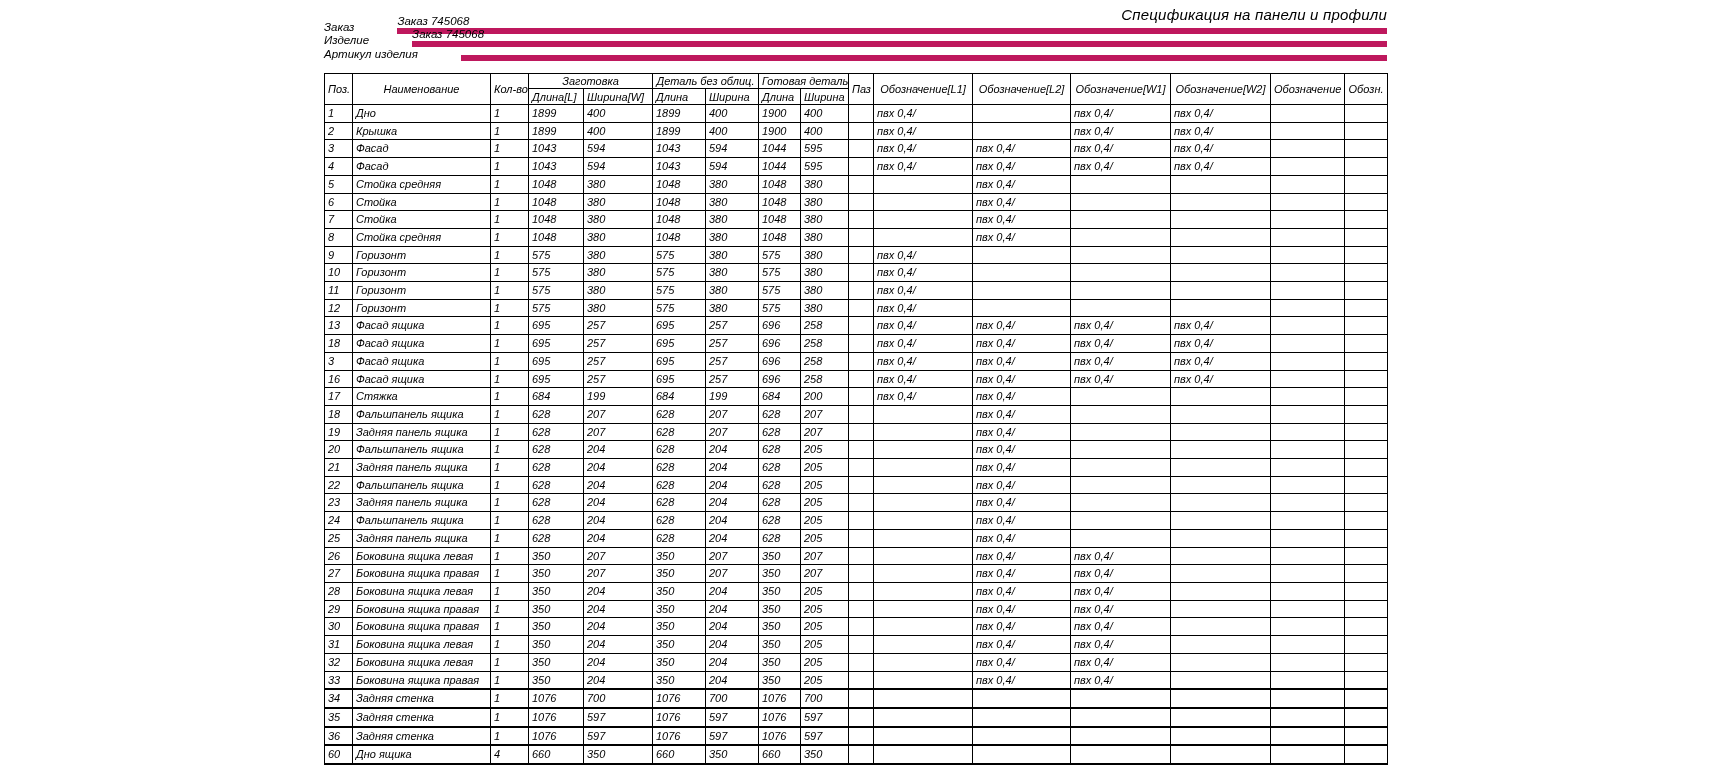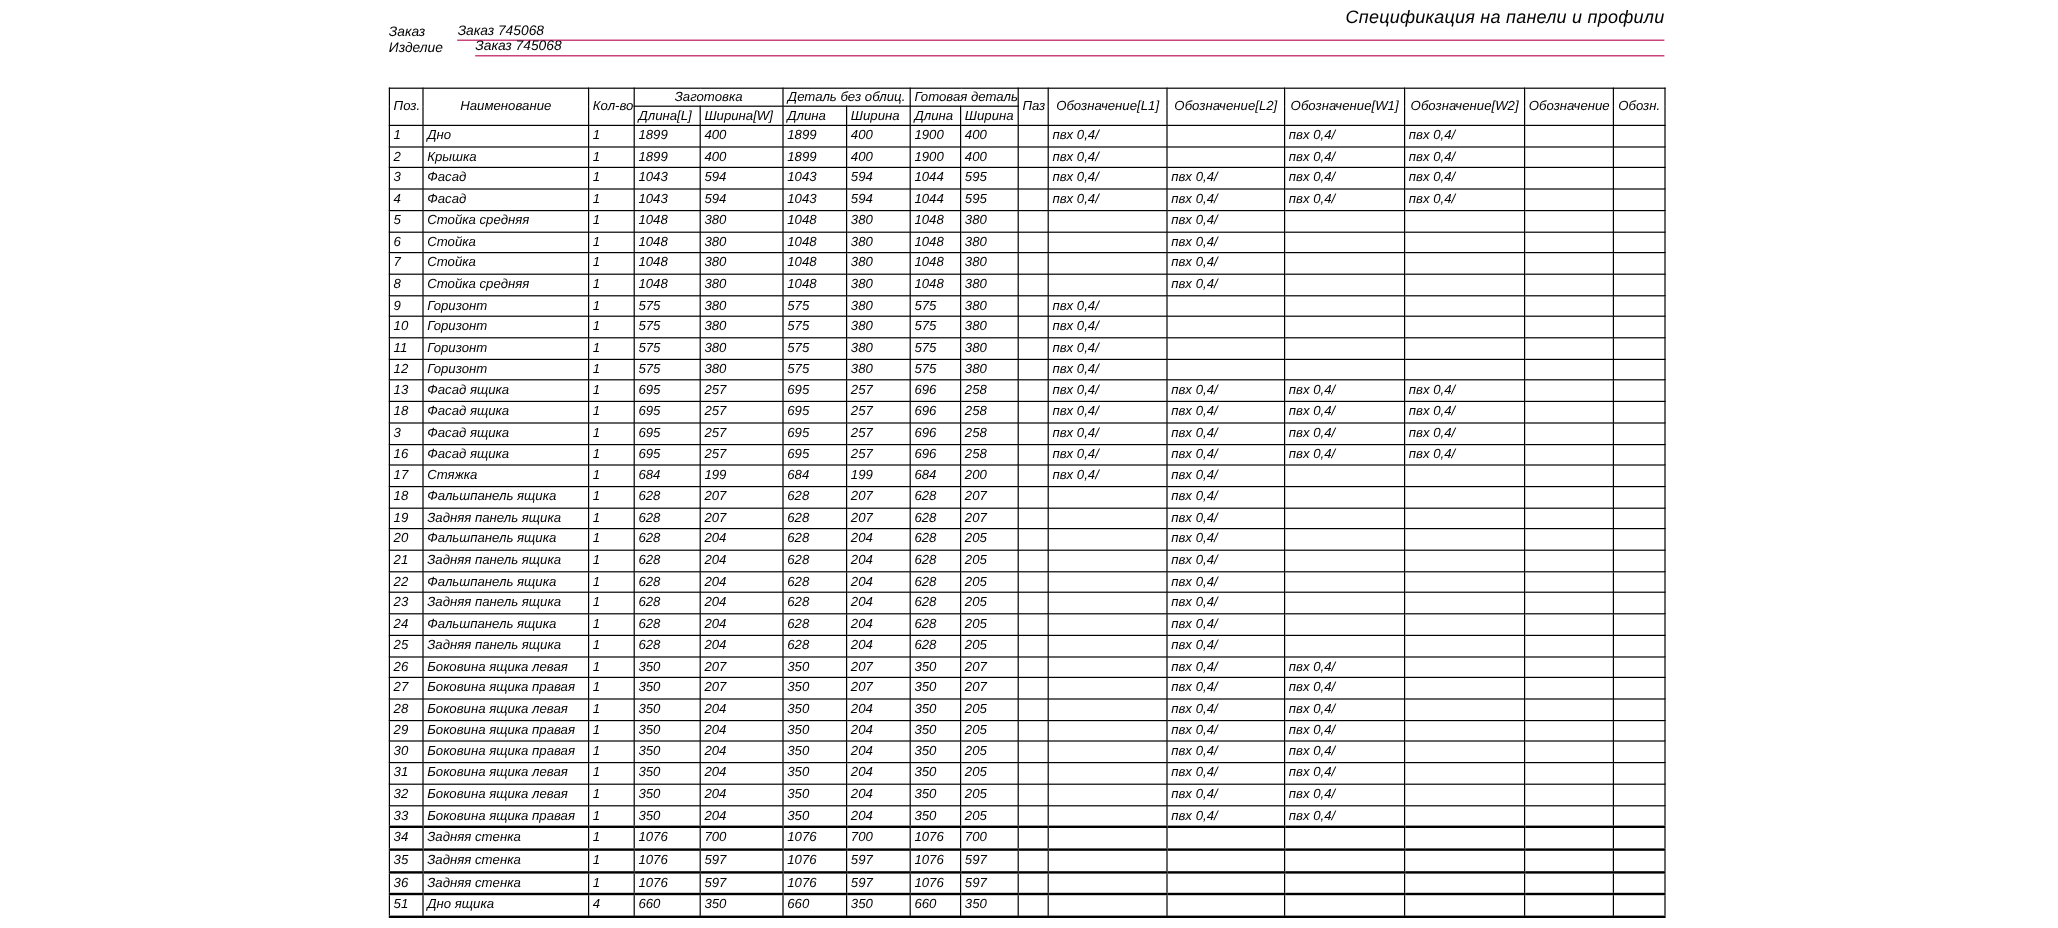--- a/index.html
+++ b/index.html
@@ -38,23 +38,24 @@
     font-size: 11.5px;
     line-height: 13px;
     gap: 20px;
   }
   .meta-label {
     white-space: pre;
     padding-right: 7px;
   }
   .meta-value {
     flex: 1;
-    border-bottom: 1px solid #be185d;
+    border-bottom: 6px solid #be185d;
     white-space: pre;
     min-height: 13px;
+    margin-left: 16px;
   }
   table.spec {
     position: absolute;
     left: 324px;
     top: 73px;
     width: 1063px;
     border-collapse: collapse;
     table-layout: fixed;
     border: 1px solid #000;
     border-bottom: 2px solid #000;
@@ -85,20 +86,24 @@
 <div class="doc-title">Спецификация на панели и профили</div>
 
 <div class="meta">
   <div class="meta-row">
     <span class="meta-label">Заказ</span>
     <span class="meta-value">Заказ 745068</span>
   </div>
   <div class="meta-row">
     <span class="meta-label">Изделие</span>
     <span class="meta-value">Заказ 745068</span>
+  </div>
+  <div class="meta-row">
+    <span class="meta-label">Артикул изделия</span>
+    <span class="meta-value"></span>
   </div>
 </div>
 
 <table class="spec">
   <colgroup>
     <col style="width:28px">
       <col style="width:138px">
       <col style="width:38px">
     <col style="width:55px">
       <col style="width:69px">
@@ -782,21 +787,21 @@
         <td>597</td>
         <td></td>
         <td></td>
         <td></td>
         <td></td>
         <td></td>
         <td></td>
         <td></td>
       </tr>
       <tr class="thick">
-        <td>51</td>
+        <td>60</td>
         <td>Дно ящика</td>
         <td>4</td>
         <td>660</td>
         <td>350</td>
         <td>660</td>
         <td>350</td>
         <td>660</td>
         <td>350</td>
         <td></td>
         <td></td>

